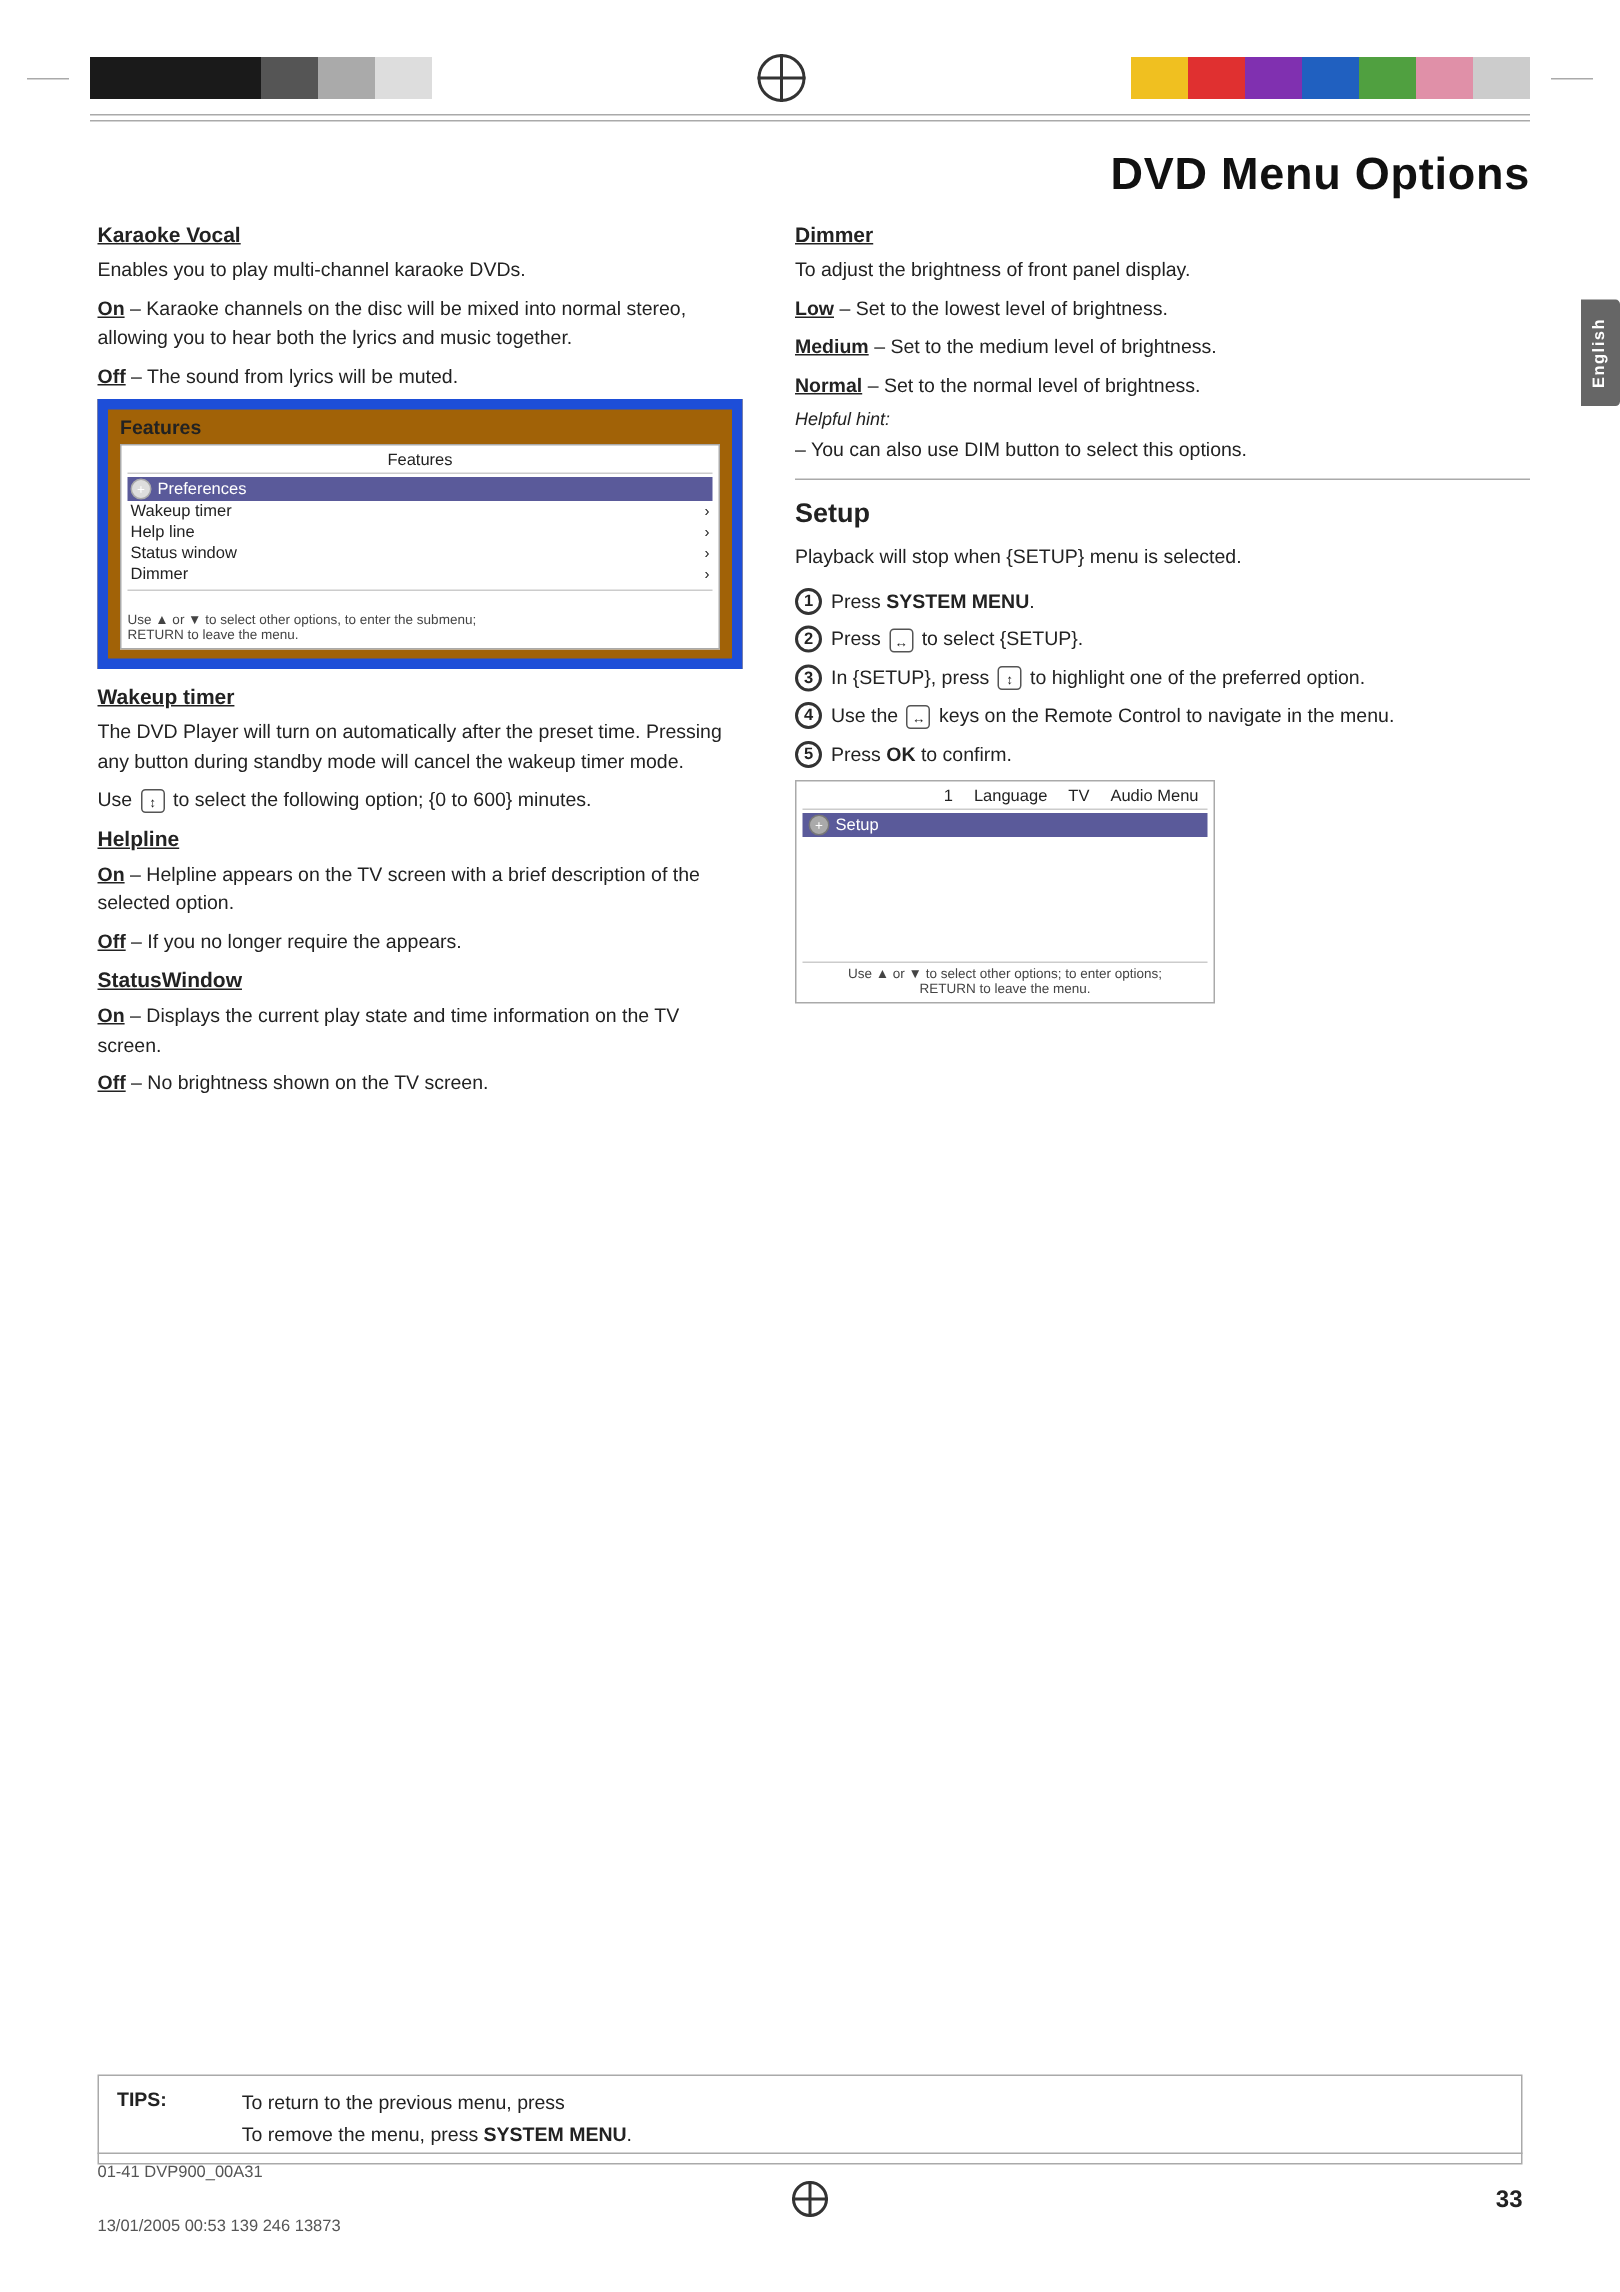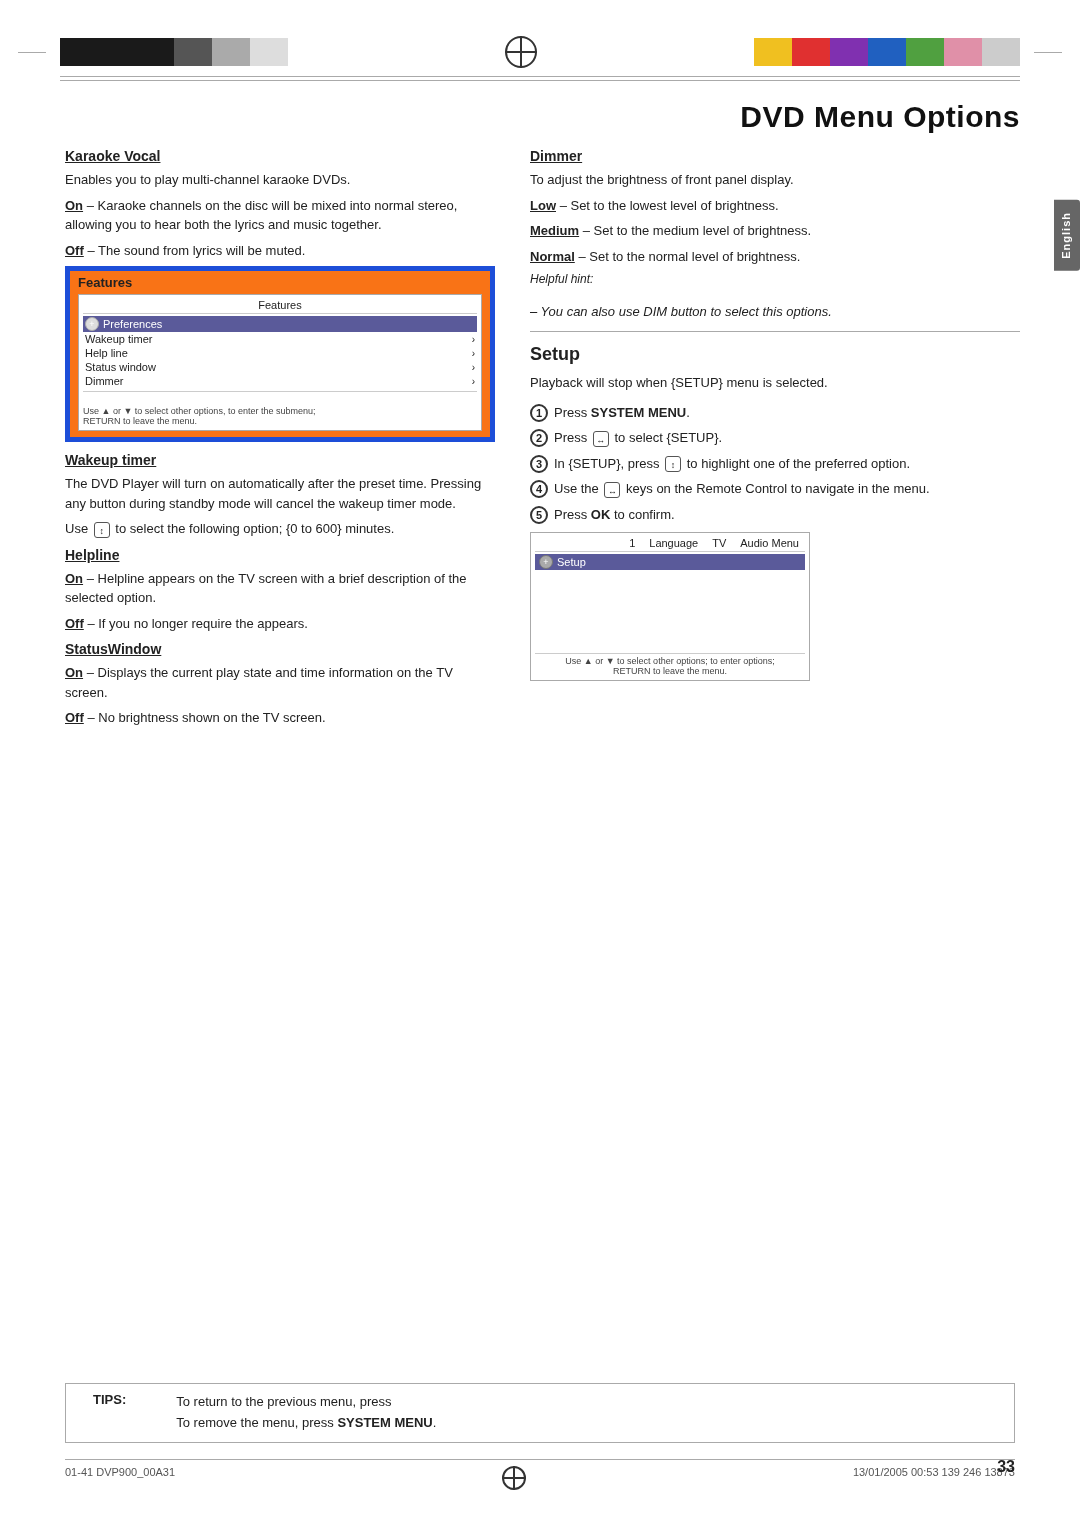--- a/index.html
+++ b/index.html
@@ -174,22 +174,22 @@
       font-size: 13px;
       line-height: 1.5;
       margin-bottom: 6px;
     }
 
     .bold { font-weight: bold; }
     .underline { text-decoration: underline; }
 
     
     .features-box {
-      background: #f97316;
-      border: 5px solid #1d4ed8;
+      background: #a16207;
+      border: 7px solid #1d4ed8;
       padding: 4px 8px 6px 8px;
       margin-bottom: 10px;
     }
     .features-box-title {
       font-weight: bold;
       font-size: 13px;
       margin-bottom: 4px;
     }
     .features-menu {
       background: #fff;
@@ -308,21 +308,21 @@
       margin: 12px 0;
     }
 
     
     .tips-box {
       position: absolute;
       bottom: 85px;
       left: 65px;
       right: 65px;
       border: 1px solid #aaa;
-      padding: 8px 27px;
+      padding: 8px 12px;
       font-size: 13px;
       display: flex;
       gap: 20px;
     }
     .tips-label {
       font-weight: bold;
       flex-shrink: 0;
     }
     .tips-content {
       line-height: 1.6;
@@ -343,20 +343,21 @@
       position: absolute;
       bottom: 38px;
       left: 65px;
       right: 65px;
       display: flex;
       justify-content: space-between;
       font-size: 11px;
       color: #555;
       border-top: 1px solid #aaa;
       padding-top: 6px;
+      flex-direction: column;
     }
 
     .bottom-crosshair {
       display: flex;
       justify-content: center;
     }
     .bottom-crosshair .crosshair {
       width: 24px;
       height: 24px;
     }
@@ -381,22 +382,21 @@
       border: 1px solid #555;
       border-radius: 3px;
       vertical-align: middle;
       margin: 0 2px;
       font-size: 9px;
       text-align: center;
       line-height: 16px;
     }
 
     .helpful-hint {
-      font-style: italic;
-      margin-top: 18px;
+      margin-top: 6px;
     }
     .helpful-hint-label {
       font-style: italic;
       font-size: 12px;
       margin-bottom: 2px;
     }
   </style>
 </head>
 <body>
 

